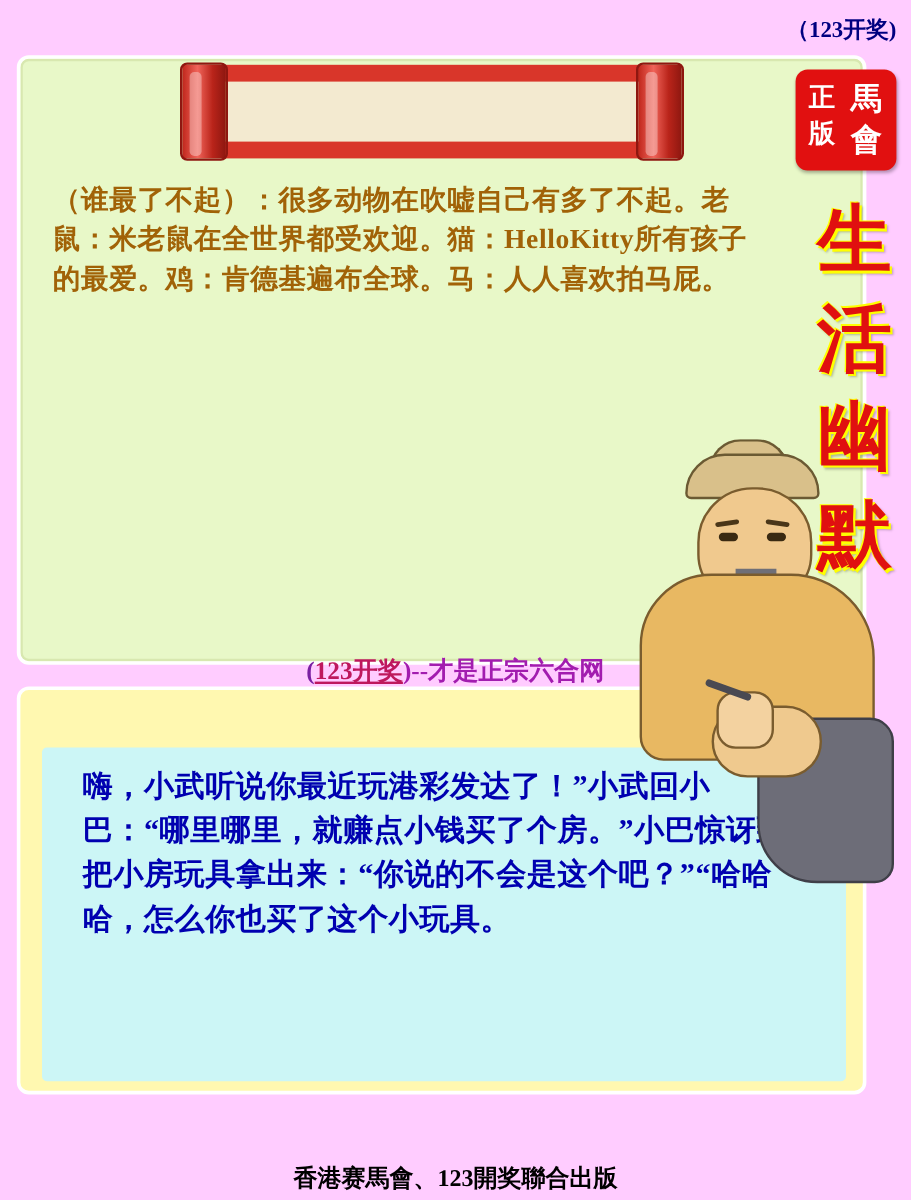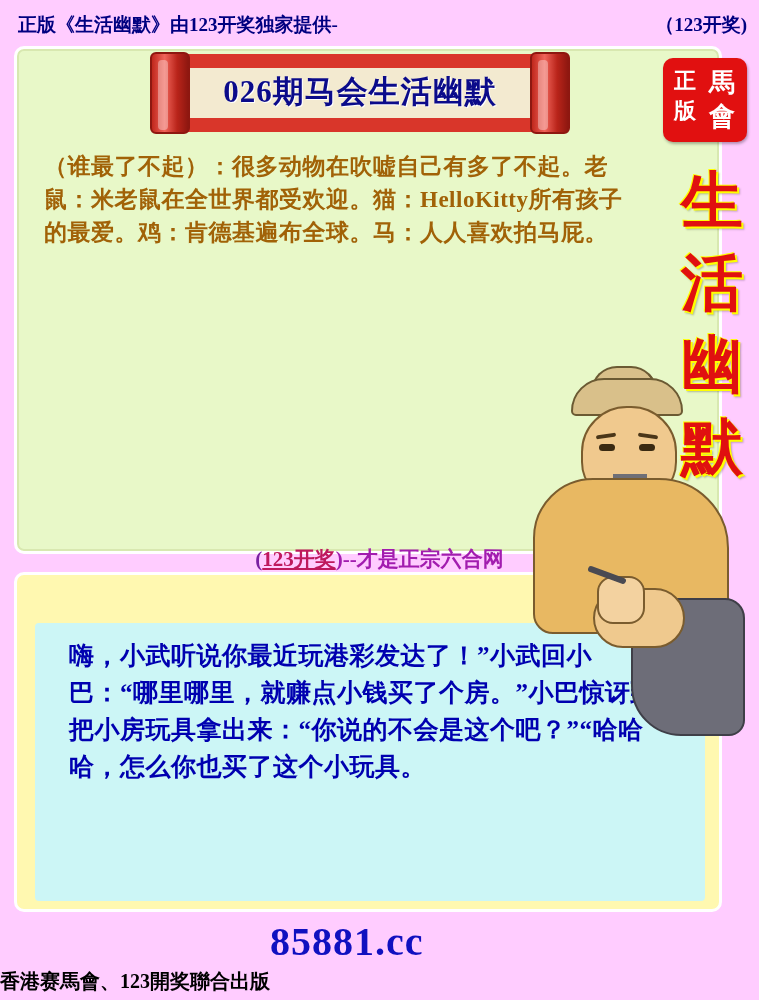--- a/index.html
+++ b/index.html
@@ -398,43 +398,42 @@
     color: #1010c0;
     font-family: "Liberation Serif", serif;
     letter-spacing: 1px;
     white-space: nowrap;
   }
   .footer-note {
     position: absolute;
     left: 0;
     top: 968px;
     width: 759px;
+    text-align: center;
     font-size: 20px;
     font-weight: bold;
     color: #000000;
     font-family: "Liberation Serif", serif;
   }
 </style>
 </head>
 <body>
 
 <div class="top-bar">
-  <div class="left">正版《生活幽默》由123开奖独家提供-</div>
   <div class="right">（123开奖)</div>
 </div>
 
 <div class="main-panel"></div>
 
 <div class="scroll-banner">
   <div class="scroll-body"></div>
   <div class="scroll-band"></div>
   <div class="scroll-band bottom"></div>
   <div class="scroll-roll left"></div>
   <div class="scroll-roll right"></div>
-  <div class="scroll-title">026期马会生活幽默</div>
 </div>
 
 <div class="riddle-text">（谁最了不起）：很多动物在吹嘘自己有多了不起。老鼠：米老鼠在全世界都受欢迎。猫：HelloKitty所有孩子的最爱。鸡：肯德基遍布全球。马：人人喜欢拍马屁。</div>
 
 <div class="site-line">
   <span>(</span><span class="red">123开奖</span><span class="blue">)--才是正宗六合</span><span class="blue">网</span>
 </div>
 
 <div class="yellow-panel">
   <div class="cyan-box">
@@ -472,15 +471,14 @@
   </div>
   <div class="m-body">
     <div class="m-robe"></div>
     <div class="m-arm"></div>
     <div class="m-hand"></div>
     <div class="m-pipe"></div>
   </div>
 </div>
 
 <div class="brand-line">
-  <div class="brand-url">85881.cc</div>
 </div>
 <div class="footer-note">香港赛馬會、123開奖聯合出版</div>
 
 </body></html>

